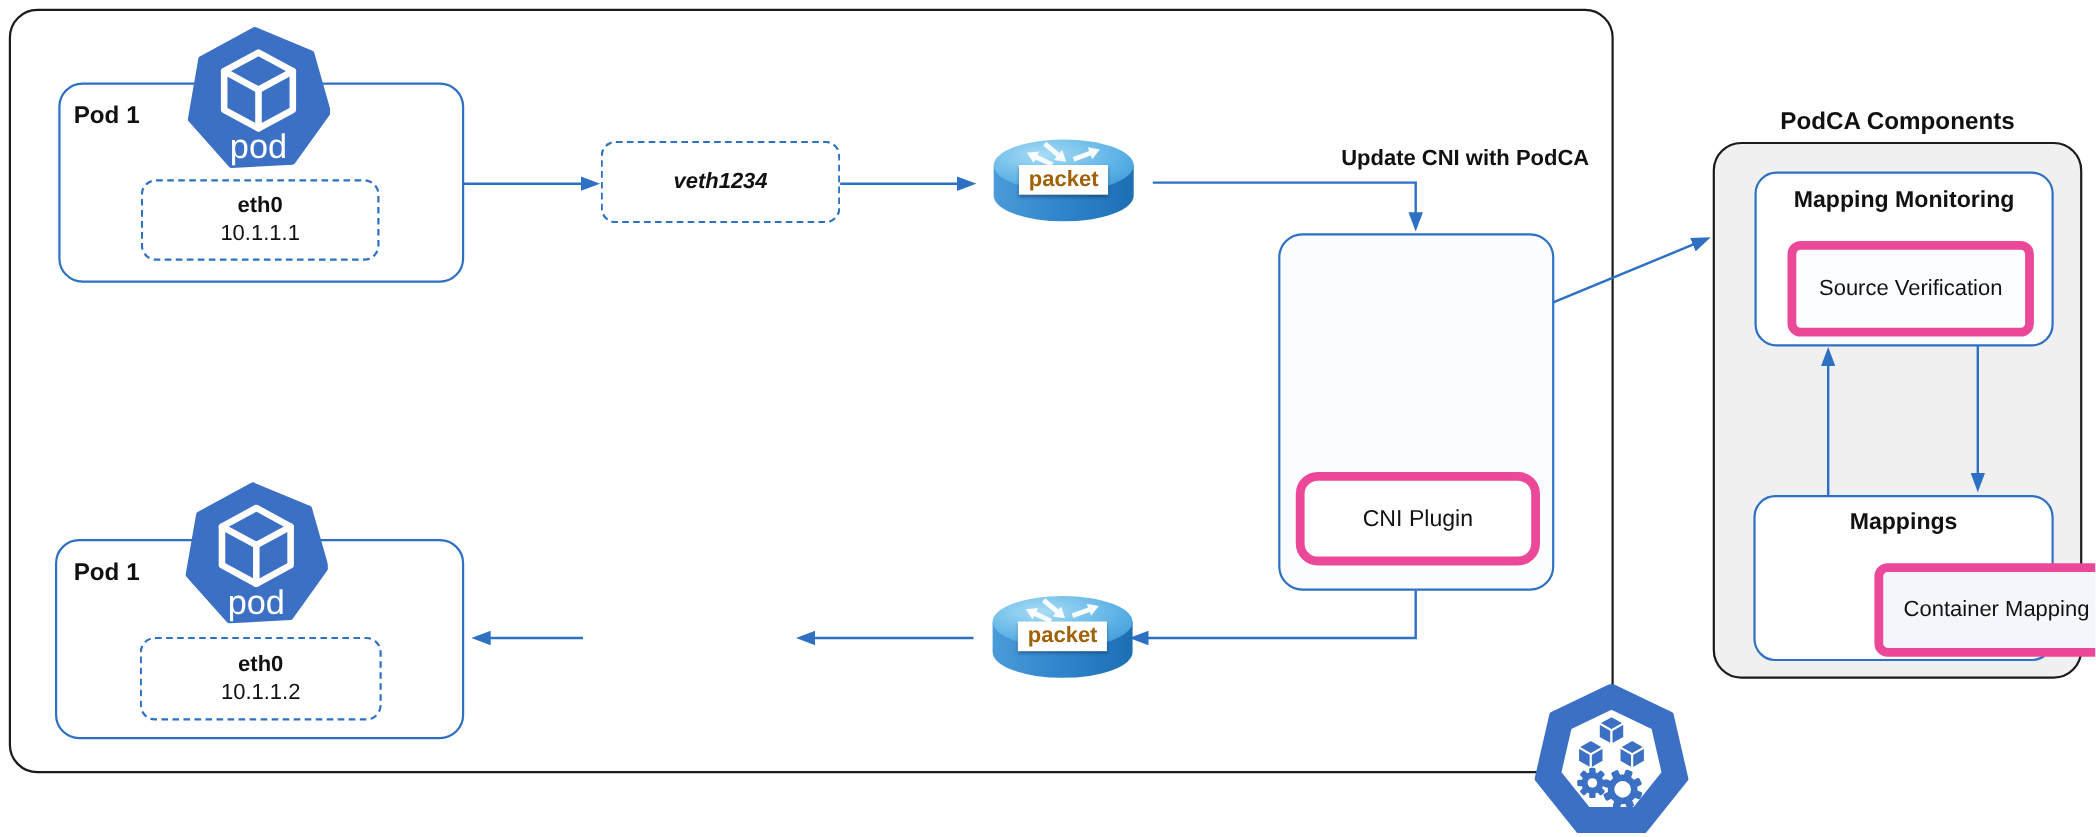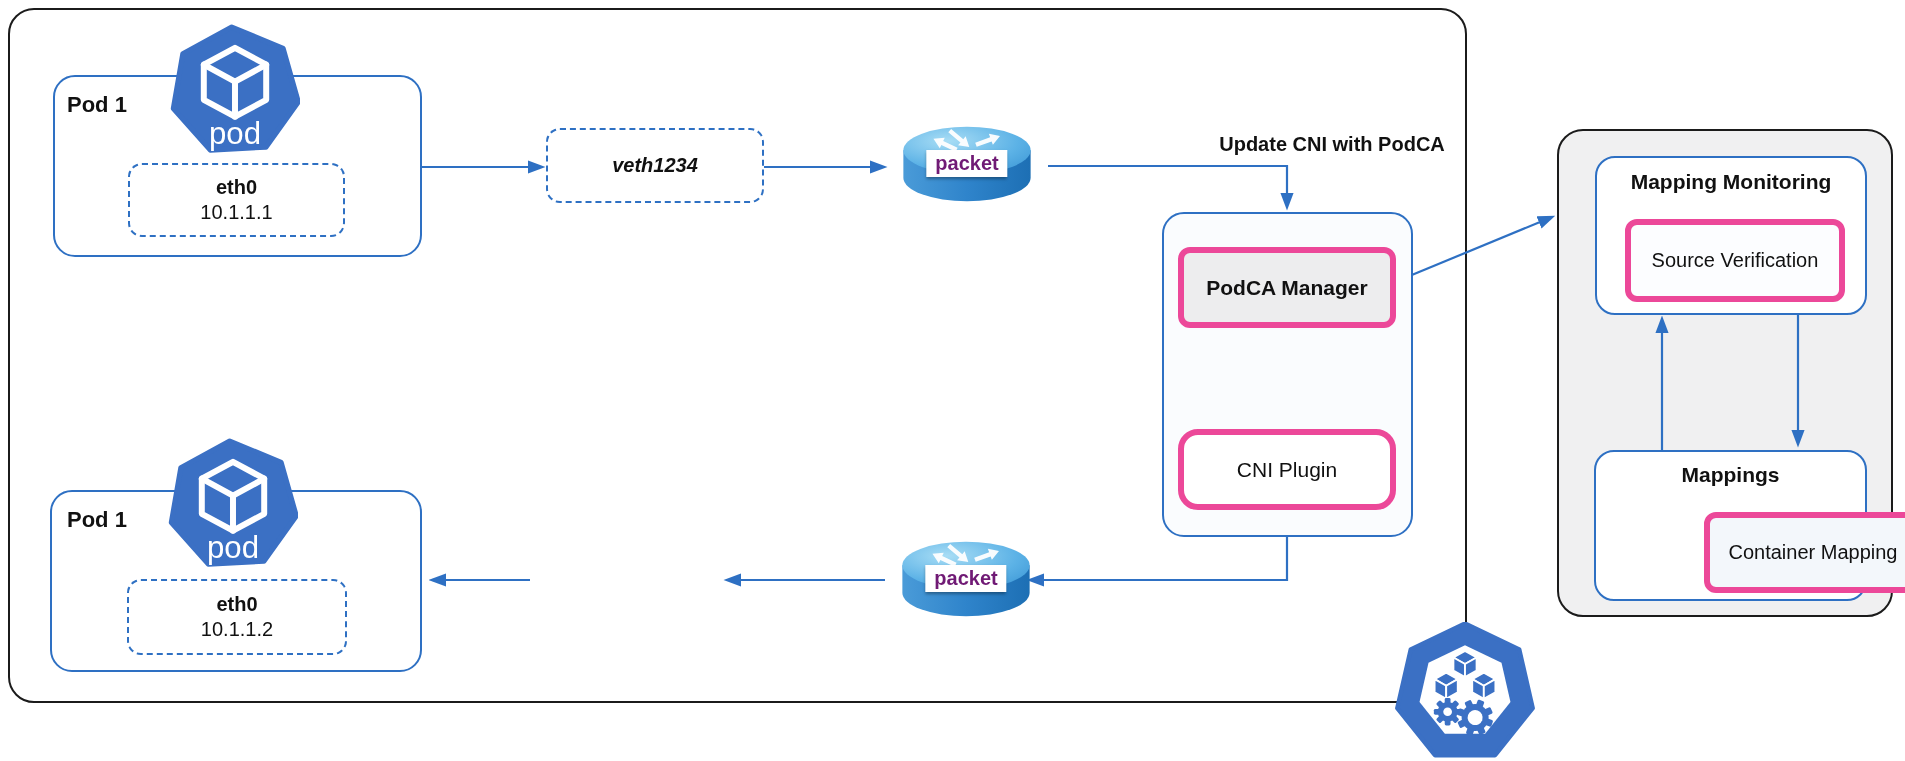--- a/index.html
+++ b/index.html
@@ -10,41 +10,42 @@
   .abs{position:absolute;}
   .bluebox{border:2px solid #2e70c3;border-radius:22px;background:transparent;}
   .dashedbox{
     border:2px dashed #2e70c3;border-radius:14px;background:#ffffff;
     display:flex;flex-direction:column;align-items:center;justify-content:center;
     font-weight:bold;font-size:20px;line-height:1.25;
   }
   .dashedbox .ip{font-weight:normal;}
   .node-title{font-weight:bold;font-size:22px;}
   .innerbox{
-    border:6px solid #ec4899;border-radius:12px;
+    border:8px solid #ec4899;border-radius:12px;
     display:flex;align-items:center;justify-content:center;
     font-size:21px;text-align:center;
   }
   .panel-black{border:2px solid #1b1b1b;border-radius:26px;}
   .center-text{text-align:center;}
   .packet-label{
     position:absolute;left:50%;transform:translateX(-50%);
-    background:#ffffff;color:#701a75;font-weight:bold;font-size:20px;
+    background:#ffffff;color:#a16207;font-weight:bold;font-size:20px;
     padding:2px 9px;box-shadow:0 2px 3px rgba(0,0,0,0.35);white-space:nowrap;
   }
   svg{display:block;}
   .overlay{pointer-events:none;}
 </style>
 </head>
 <body>
 
 <div id="stage">
 
   <div class="abs panel-black" style="left:8px;top:8px;width:1455px;height:691px;background:#ffffff;"></div>
 
+  <div class="abs center-text" style="left:1560px;top:97px;width:330px;font-weight:bold;font-size:22px;">PodCA Components</div>
   <div class="abs panel-black" style="left:1557px;top:129px;width:332px;height:484px;background:#f0f0f1;"></div>
 
   <svg class="abs overlay" width="1905" height="761" style="left:0;top:0">
     <defs>
       <marker id="ah" viewBox="0 0 8 6" refX="0.5" refY="3" markerWidth="8" markerHeight="6" orient="auto">
         <path d="M0,0 L8,3 L0,6 Z" fill="#2e70c3"></path>
       </marker>
     </defs>
     <g stroke="#2e70c3" stroke-width="2.2" fill="none">
       <path d="M420,167 H529" marker-end="url(#ah)"></path>
@@ -104,23 +105,20 @@
         <path d="M-14,-3 L4,-3 L4,-8 L15,0 L4,8 L4,3 L-14,3 Z" transform="translate(72,20) rotate(40) scale(0.9,0.75)"></path>
         <path d="M-14,-3 L4,-3 L4,-8 L15,0 L4,8 L4,3 L-14,3 Z" transform="translate(104,38) rotate(160) scale(0.9,0.75)"></path>
       </g>
     </svg>
     <div class="packet-label" style="top:31px;">packet</div>
   </div>
 
   <div class="abs center-text" style="left:1180px;top:133px;width:240px;font-weight:bold;font-size:20px;margin-left:32px;">Update CNI with PodCA</div>
 
   <div class="abs bluebox" style="left:1162px;top:212px;width:247px;height:321px;background:#fafcfe;"></div>
-  <div class="abs innerbox" style="left:1178px;top:247px;width:206px;height:69px;background:#ededee;font-weight:bold;">
-    <span>PodCA Manager</span>
-  </div>
   <div class="abs innerbox" style="left:1178px;top:429px;width:206px;height:69px;background:#ffffff;border-radius:20px;">
     <span>CNI Plugin</span>
   </div>
 
   <div class="abs bluebox" style="left:1595px;top:156px;width:268px;height:155px;background:#ffffff;border-radius:20px;">
     <div class="center-text" style="margin-top:12px;font-weight:bold;font-size:21px;">Mapping Monitoring</div>
   </div>
   <div class="abs innerbox" style="left:1625px;top:219px;width:208px;height:71px;background:#fcfdff;font-size:20px;">
     <span>Source Verification</span>
   </div>

